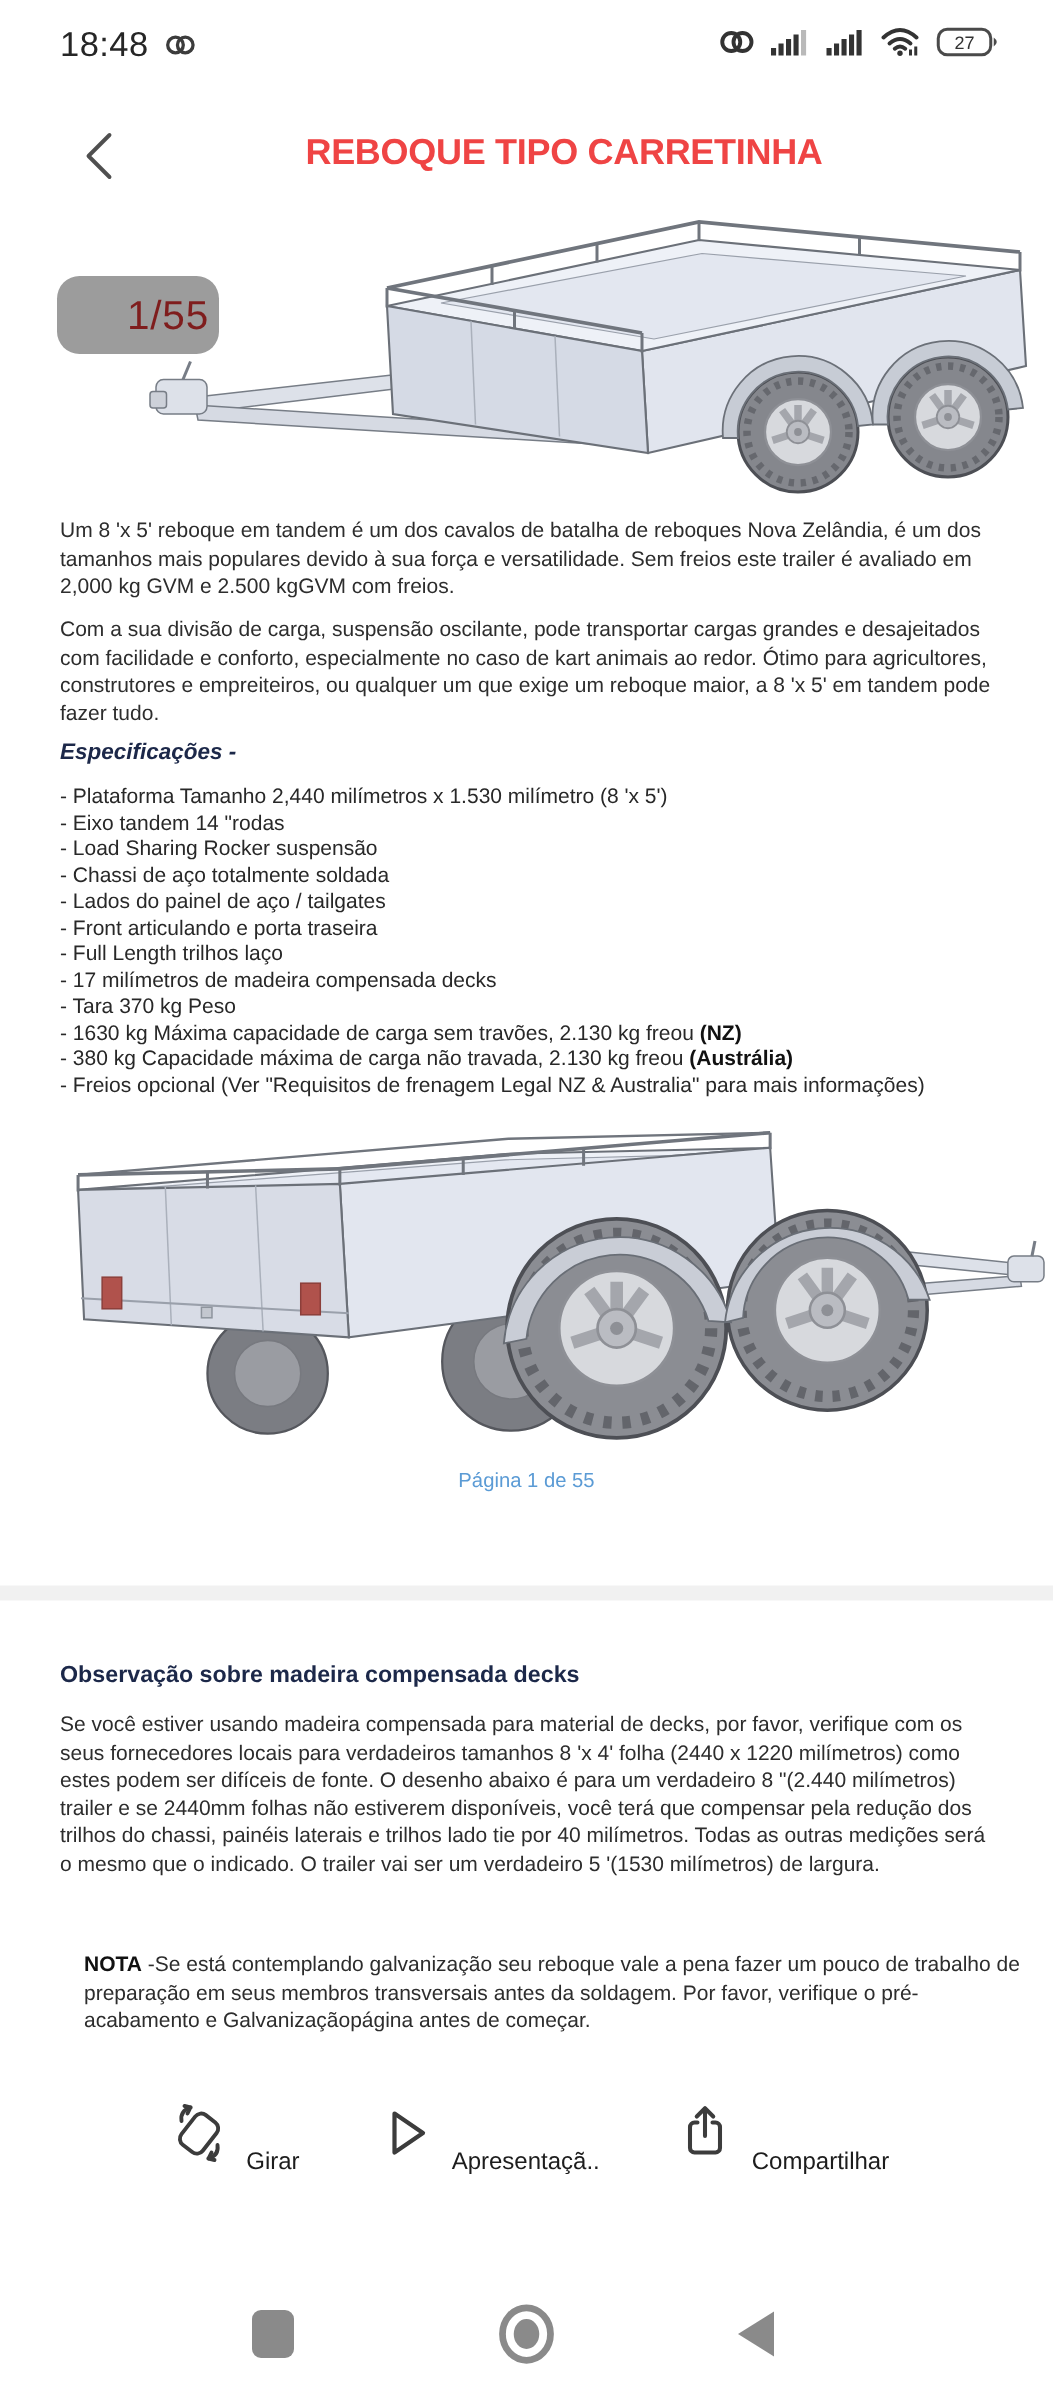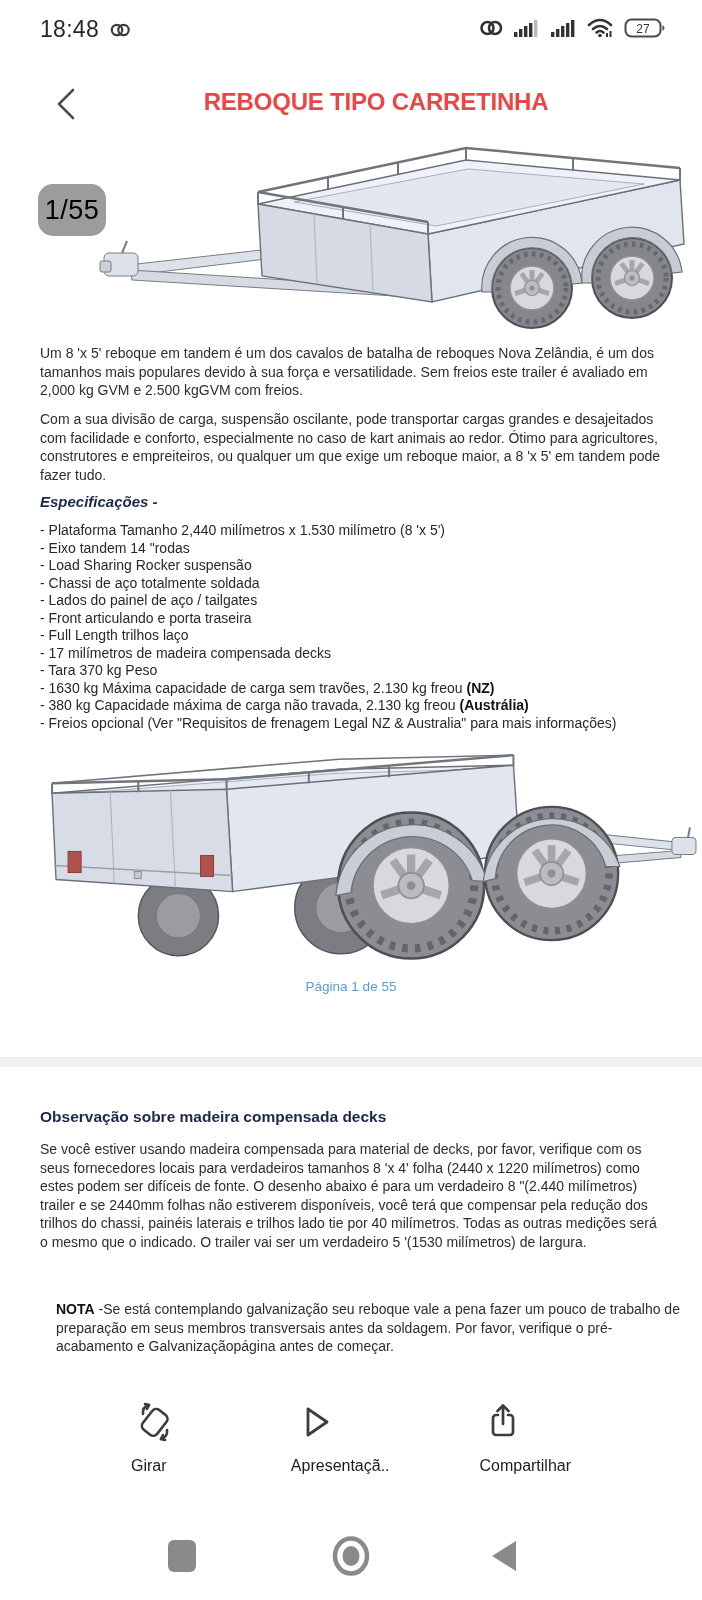--- a/index.html
+++ b/index.html
@@ -14,41 +14,41 @@
   
   .app-header{position:absolute;top:70px;left:0;right:0;height:70px;}
   .back-btn{position:absolute;left:44px;top:14px;width:44px;height:44px;display:flex;
             align-items:center;justify-content:center;cursor:pointer;}
   .app-title{position:absolute;left:90px;right:40px;top:18px;text-align:center;
              font-size:24px;font-weight:700;color:#ef4444;letter-spacing:-.2px;white-space:nowrap;}
   
   .hero1{position:absolute;left:96px;top:142px;width:604px;height:190px;}
   .hero2{position:absolute;left:38px;top:753px;width:662px;height:226px;}
   .page-badge{position:absolute;left:38px;top:184px;width:68px;height:52px;border-radius:15px;
-              background:#9c9c9c;color:#000000;font-size:27px;display:flex;align-items:center;
-              justify-content:center;letter-spacing:.5px;}
+              background:#9c9c9c;color:#7f1d1d;font-size:27px;display:flex;align-items:center;
+              justify-content:center;letter-spacing:.5px;padding-left:40px;}
   
   .doc{position:absolute;left:40px;width:628px;font-size:14px;line-height:18.6px;color:#2d2d2d;}
   .p1{top:344px;} .p2{top:410px;}
   .specs-head{position:absolute;left:40px;top:493px;font-size:15px;font-weight:700;font-style:italic;
               color:#1c2849;}
   .specs{position:absolute;left:40px;top:522px;width:640px;list-style:none;margin:0;padding:0;
          font-size:14px;line-height:17.5px;color:#282828;}
   .specs b{font-weight:700;color:#111;}
   .page-caption{position:absolute;left:0;right:0;top:979px;text-align:center;font-size:13.5px;
                 color:#5b9bd5;}
   .divider{position:absolute;left:0;right:0;top:1057px;height:10px;background:#f1f1f1;}
   .note-head{position:absolute;left:40px;top:1108px;font-size:15.5px;font-weight:700;color:#1c2849;}
   .note-para{top:1140px;}
   .nota-para{top:1284px;}
   .nota-para b{color:#111;}
   
   .toolbar{position:absolute;left:86px;width:530px;top:1398px;height:90px;display:flex;
            justify-content:space-around;align-items:flex-start;}
-  .tool-item{display:flex;flex-direction:column;align-items:flex-start;gap:7px;cursor:pointer;min-width:70px;}
+  .tool-item{display:flex;align-items:flex-end;gap:7px;cursor:pointer;min-width:70px;}
   .tool-label{font-size:16px;color:#1d1d1d;white-space:nowrap;}
   
   .navbar{position:absolute;left:0;right:0;top:1512px;height:88px;background:#fff;}
   .nav-btn{position:absolute;top:24px;width:44px;height:44px;display:flex;align-items:center;
            justify-content:center;cursor:pointer;}
   .nav-recents{left:160px;} .nav-home{left:329px;} .nav-back{left:482px;}
 </style>
 </head>
 <body>
 

